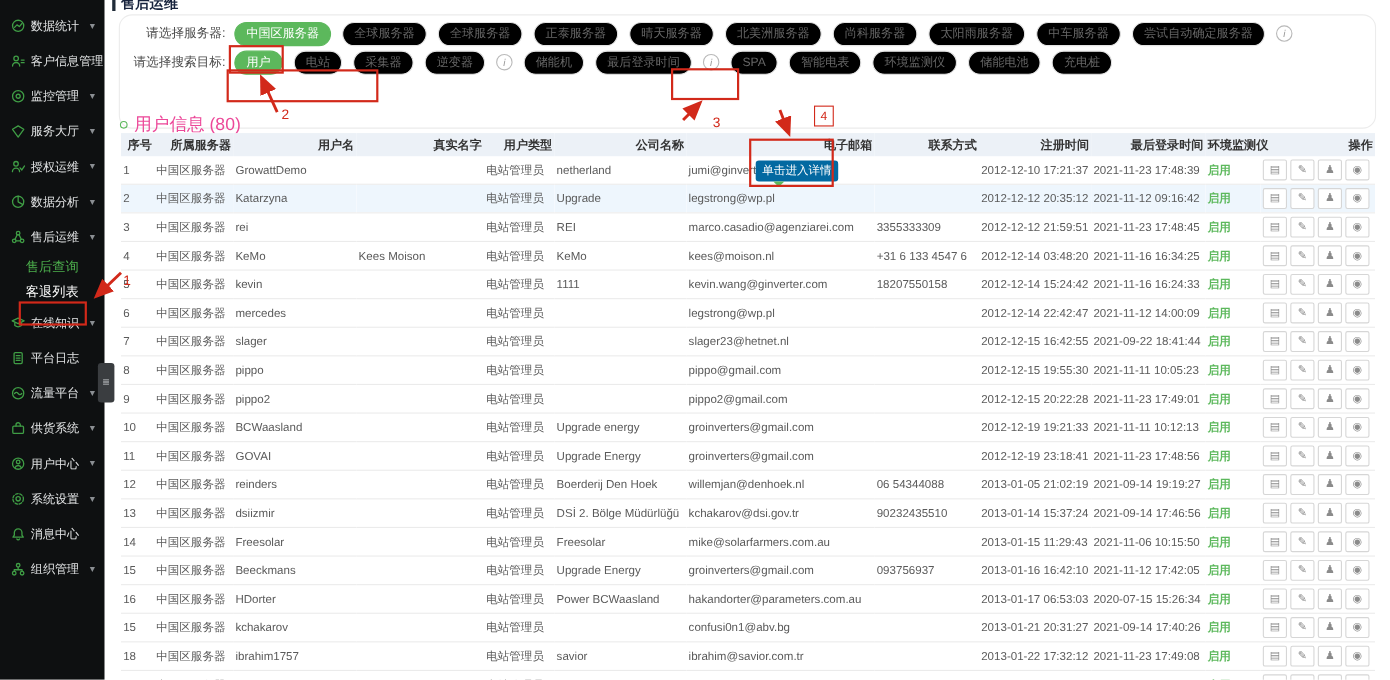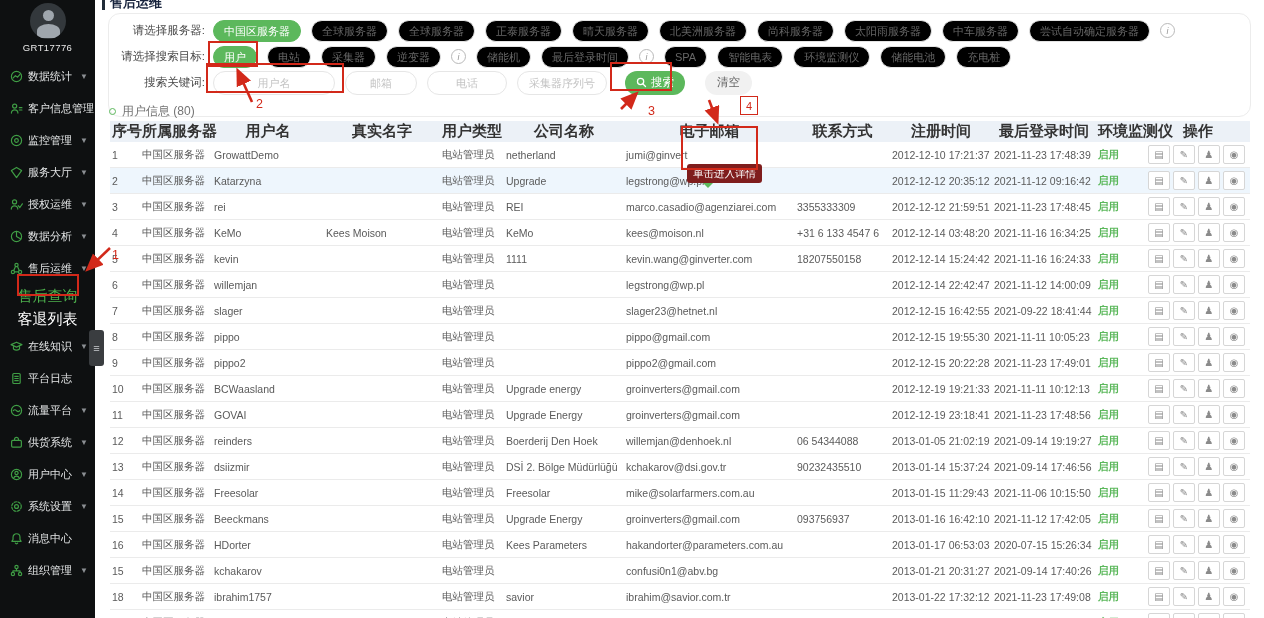--- a/index.html
+++ b/index.html
@@ -12,21 +12,21 @@
   .avatar{width:36px;height:36px;border-radius:50%;background:#33383c;margin:0 auto;position:relative;overflow:hidden;}
   .avatar::before{content:"";position:absolute;left:13px;top:7px;width:11px;height:11px;border-radius:50%;background:#9fa6ad;}
   .avatar::after{content:"";position:absolute;left:7px;top:21px;width:23px;height:14px;border-radius:50% 50% 0 0;background:#9fa6ad;}
   .profile-name{color:#e8e8e8;font-size:9.5px;margin-top:3px;letter-spacing:.4px;}
   .nav{margin-top:7px;}
   .nav-item{height:32px;display:flex;align-items:center;padding:0 7px 0 9px;cursor:pointer;}
   .nav-icon{width:14px;height:14px;margin-right:5px;display:inline-flex;align-items:center;justify-content:center;flex:none;}
   .nav-icon svg{width:13px;height:13px;}
   .nav-label{color:#e3e5e6;font-size:11px;white-space:nowrap;}
   .nav-caret{margin-left:auto;color:#8b8f93;font-size:8px;}
-  .nav-sub-item{height:23px;line-height:23px;text-align:center;color:#fff;font-size:15px;cursor:pointer;}
+  .nav-sub-item{height:23px;line-height:23px;text-align:center;color:#fff;font-size:12px;cursor:pointer;}
   .nav-sub-item.active{color:#4db14d;}
   .handle{position:absolute;left:89px;top:330px;width:15px;height:36px;background:#3a3d40;border-radius:3px;
           z-index:6;color:#c9cccf;display:flex;align-items:center;justify-content:center;font-size:11px;cursor:pointer;}
 
   
   .main{position:absolute;left:95px;top:0;right:0;bottom:0;background:#fff;}
   .page-title{position:absolute;top:-6px;left:7px;font-size:13px;font-weight:bold;color:#17233d;
               display:flex;align-items:center;gap:5px;}
   .tbar{width:3px;height:13px;background:#202b38;display:inline-block;}
 
@@ -41,53 +41,49 @@
   .info-icon{width:13px;height:13px;border:1px solid #b9b9b9;border-radius:50%;color:#999;font-size:9px;
              font-style:italic;display:inline-flex;align-items:center;justify-content:center;flex:none;cursor:pointer;}
   .kw-input{height:24px;box-sizing:border-box;border:1px solid #e6e6e6;border-radius:12px;text-align:center;
             font-size:11px;color:#666;outline:none;background:#fff;}
   .kw-input::placeholder{color:#c3c3c3;}
   .search-btn{height:24px;margin-left:8px;border:none;border-radius:12px;background:#5cb85c;color:#fff;
               font-size:11.5px;padding:0 11px;display:inline-flex;align-items:center;gap:4px;cursor:pointer;}
   .clear-btn{height:24px;margin-left:10px;border:none;border-radius:12px;background:#f1f1f1;color:#666;
              font-size:11.5px;padding:0 12px;cursor:pointer;}
 
-  .section-head{position:absolute;left:14px;top:103px;display:flex;align-items:center;gap:6px;font-size:12px;color:#737373;justify-content:center;}
+  .section-head{position:absolute;left:14px;top:103px;display:flex;align-items:center;gap:6px;font-size:16px;color:#ec4899;justify-content:center;}
   .green-dot{width:5px;height:5px;border:1px solid #5cb85c;border-radius:50%;flex:none;}
 
   .user-table{position:absolute;left:15px;top:121px;width:1140px;border-collapse:collapse;table-layout:fixed;}
-  .user-table th{background:#ecf1f7;font-size:15px;color:#333;font-weight:bold;text-align:center;height:21px;
+  .user-table th{background:#ecf1f7;font-size:11px;color:#333;font-weight:bold;text-align:right;height:21px;
                  padding:0 2px;white-space:nowrap;}
   .user-table td{font-size:10.5px;color:#5a5a5a;height:25px;padding:0 2px;white-space:nowrap;overflow:hidden;
                  border-bottom:1px solid #ebebeb;}
   tr.hovered td{background:#eef6fd;}
   td.status{color:#5cb85c;font-weight:bold;}
   .ops{display:flex;gap:3px;align-items:center;}
   .op-btn{width:20px;height:17px;border:1px solid #d6d6d6;border-radius:2px;background:#fff;color:#8b8b8b;
           font-size:10px;display:inline-flex;align-items:center;justify-content:center;cursor:pointer;flex:none;}
 
   
   .anno-box{position:absolute;border:2px solid #d2291a;z-index:20;pointer-events:none;box-sizing:border-box;}
   .anno-label{position:absolute;color:#d2291a;font-size:12.5px;z-index:22;}
   .anno-label-box{position:absolute;width:16px;height:17px;border:1px solid #d2291a;color:#d2291a;font-size:11px;
                   background:#fff;display:flex;align-items:center;justify-content:center;z-index:22;}
-  .tooltip{position:absolute;left:687px;top:146px;height:19px;line-height:19px;background:#7f1d1d;color:#fff;
-           font-size:10.5px;padding:0 6px;border-radius:3px;z-index:19;white-space:nowrap;margin-top:18px;}
+  .tooltip{position:absolute;left:687px;top:146px;height:19px;line-height:19px;background:#0369a1;color:#fff;
+           font-size:10.5px;padding:0 6px;border-radius:3px;z-index:19;white-space:nowrap;}
   .tooltip::after{content:"";position:absolute;left:16px;top:19px;border:5px solid transparent;
                   border-top:5px solid #5cb85c;border-bottom:none;}
   .anno-arrows{position:absolute;left:0;top:0;z-index:23;pointer-events:none;}
 </style>
 </head>
 <body>
 
 <aside class="sidebar">
-  <div class="profile">
-    <div class="avatar"></div>
-    <div class="profile-name">GRT17776</div>
-  </div>
   <nav class="nav">
       <div class="nav-item">
         <span class="nav-icon">
           <svg viewBox="0 0 12 12">
             <circle cx="6" cy="6" r="4.7" fill="none" stroke="#3f9d45" stroke-width="1.1" stroke-linecap="round" stroke-linejoin="round"></circle>
             <polyline points="3,7.3 5,5.2 7,6.6 9.2,4" fill="none" stroke="#3f9d45" stroke-width="1.1" stroke-linecap="round" stroke-linejoin="round"></polyline>
           </svg>
         </span>
         <span class="nav-label">数据统计</span>
         <span class="nav-caret">▼</span>
@@ -278,37 +274,20 @@
           <span class="pill">储能机</span>
           <span class="pill">最后登录时间</span>
           <span class="info-icon">i</span>
           <span class="pill">SPA</span>
           <span class="pill">智能电表</span>
           <span class="pill">环境监测仪</span>
           <span class="pill">储能电池</span>
           <span class="pill">充电桩</span>
         </div>
     </div>
-    <div class="frow">
-      <span class="flabel">搜索关键词:</span>
-      <div class="fitems">
-          <input class="kw-input" placeholder="用户名" style="width: 122px;">
-          <input class="kw-input" placeholder="邮箱" style="width: 72px;">
-          <input class="kw-input" placeholder="电话" style="width: 80px;">
-          <input class="kw-input" placeholder="采集器序列号" style="width: 90px;">
-          <button class="search-btn">
-            <svg width="11" height="11" viewBox="0 0 12 12">
-              <circle cx="5" cy="5" r="3.4" fill="none" stroke="#fff" stroke-width="1.4"></circle>
-              <line x1="7.6" y1="7.6" x2="10.4" y2="10.4" stroke="#fff" stroke-width="1.4" stroke-linecap="round"></line>
-            </svg>
-            <span>搜索</span>
-          </button>
-          <button class="clear-btn">清空</button>
-        </div>
-    </div>
   </div>
 
   <div class="section-head">
     <span class="green-dot"></span>
     <span>用户信息 (80)</span>
   </div>
 
   <table class="user-table">
     <colgroup>
         <col style="width: 30px;">
@@ -442,21 +421,21 @@
               <span class="op-btn">▤</span>
               <span class="op-btn">✎</span>
               <span class="op-btn">♟</span>
               <span class="op-btn">◉</span>
             </span>
           </td>
         </tr>
         <tr>
           <td>6</td>
           <td>中国区服务器</td>
-          <td>willemjan</td>
+          <td>mercedes</td>
           <td></td>
           <td>电站管理员</td>
           <td></td>
           <td>legstrong@wp.pl</td>
           <td></td>
           <td>2012-12-14 22:42:47</td>
           <td>2021-11-12 14:00:09</td>
           <td class="status">启用</td>
           <td>
             <span class="ops">
@@ -655,21 +634,21 @@
               <span class="op-btn">◉</span>
             </span>
           </td>
         </tr>
         <tr>
           <td>16</td>
           <td>中国区服务器</td>
           <td>HDorter</td>
           <td></td>
           <td>电站管理员</td>
-          <td>Kees Parameters</td>
+          <td>Power BCWaasland</td>
           <td>hakandorter@parameters.com.au</td>
           <td></td>
           <td>2013-01-17 06:53:03</td>
           <td>2020-07-15 15:26:34</td>
           <td class="status">启用</td>
           <td>
             <span class="ops">
               <span class="op-btn">▤</span>
               <span class="op-btn">✎</span>
               <span class="op-btn">♟</span>

